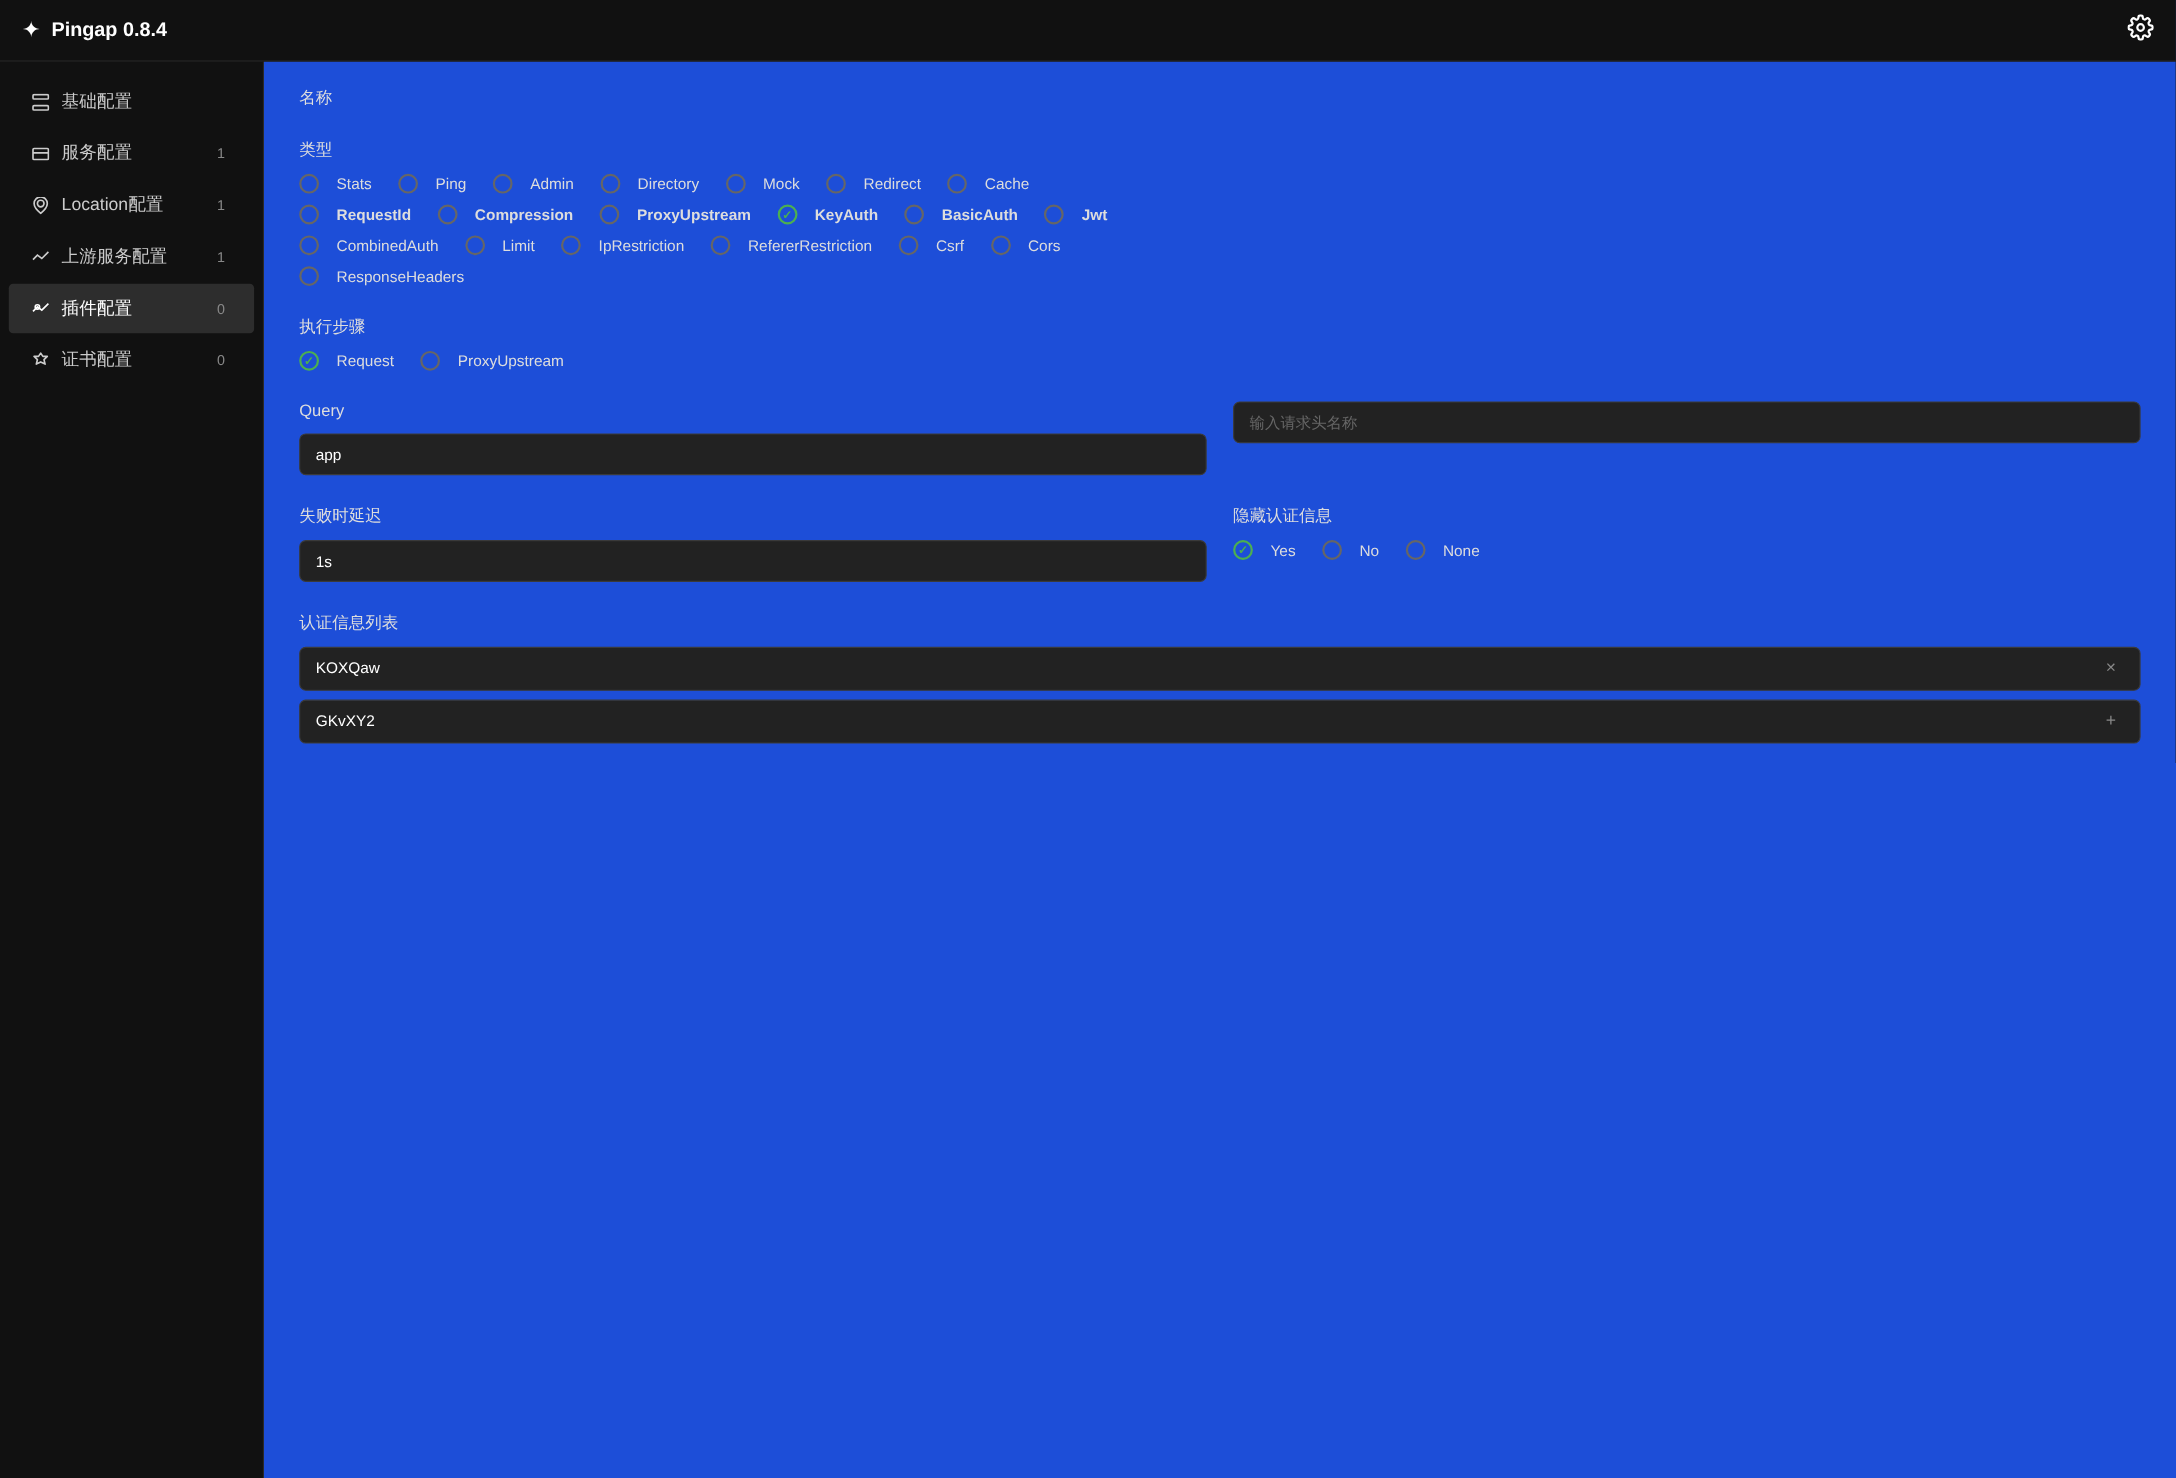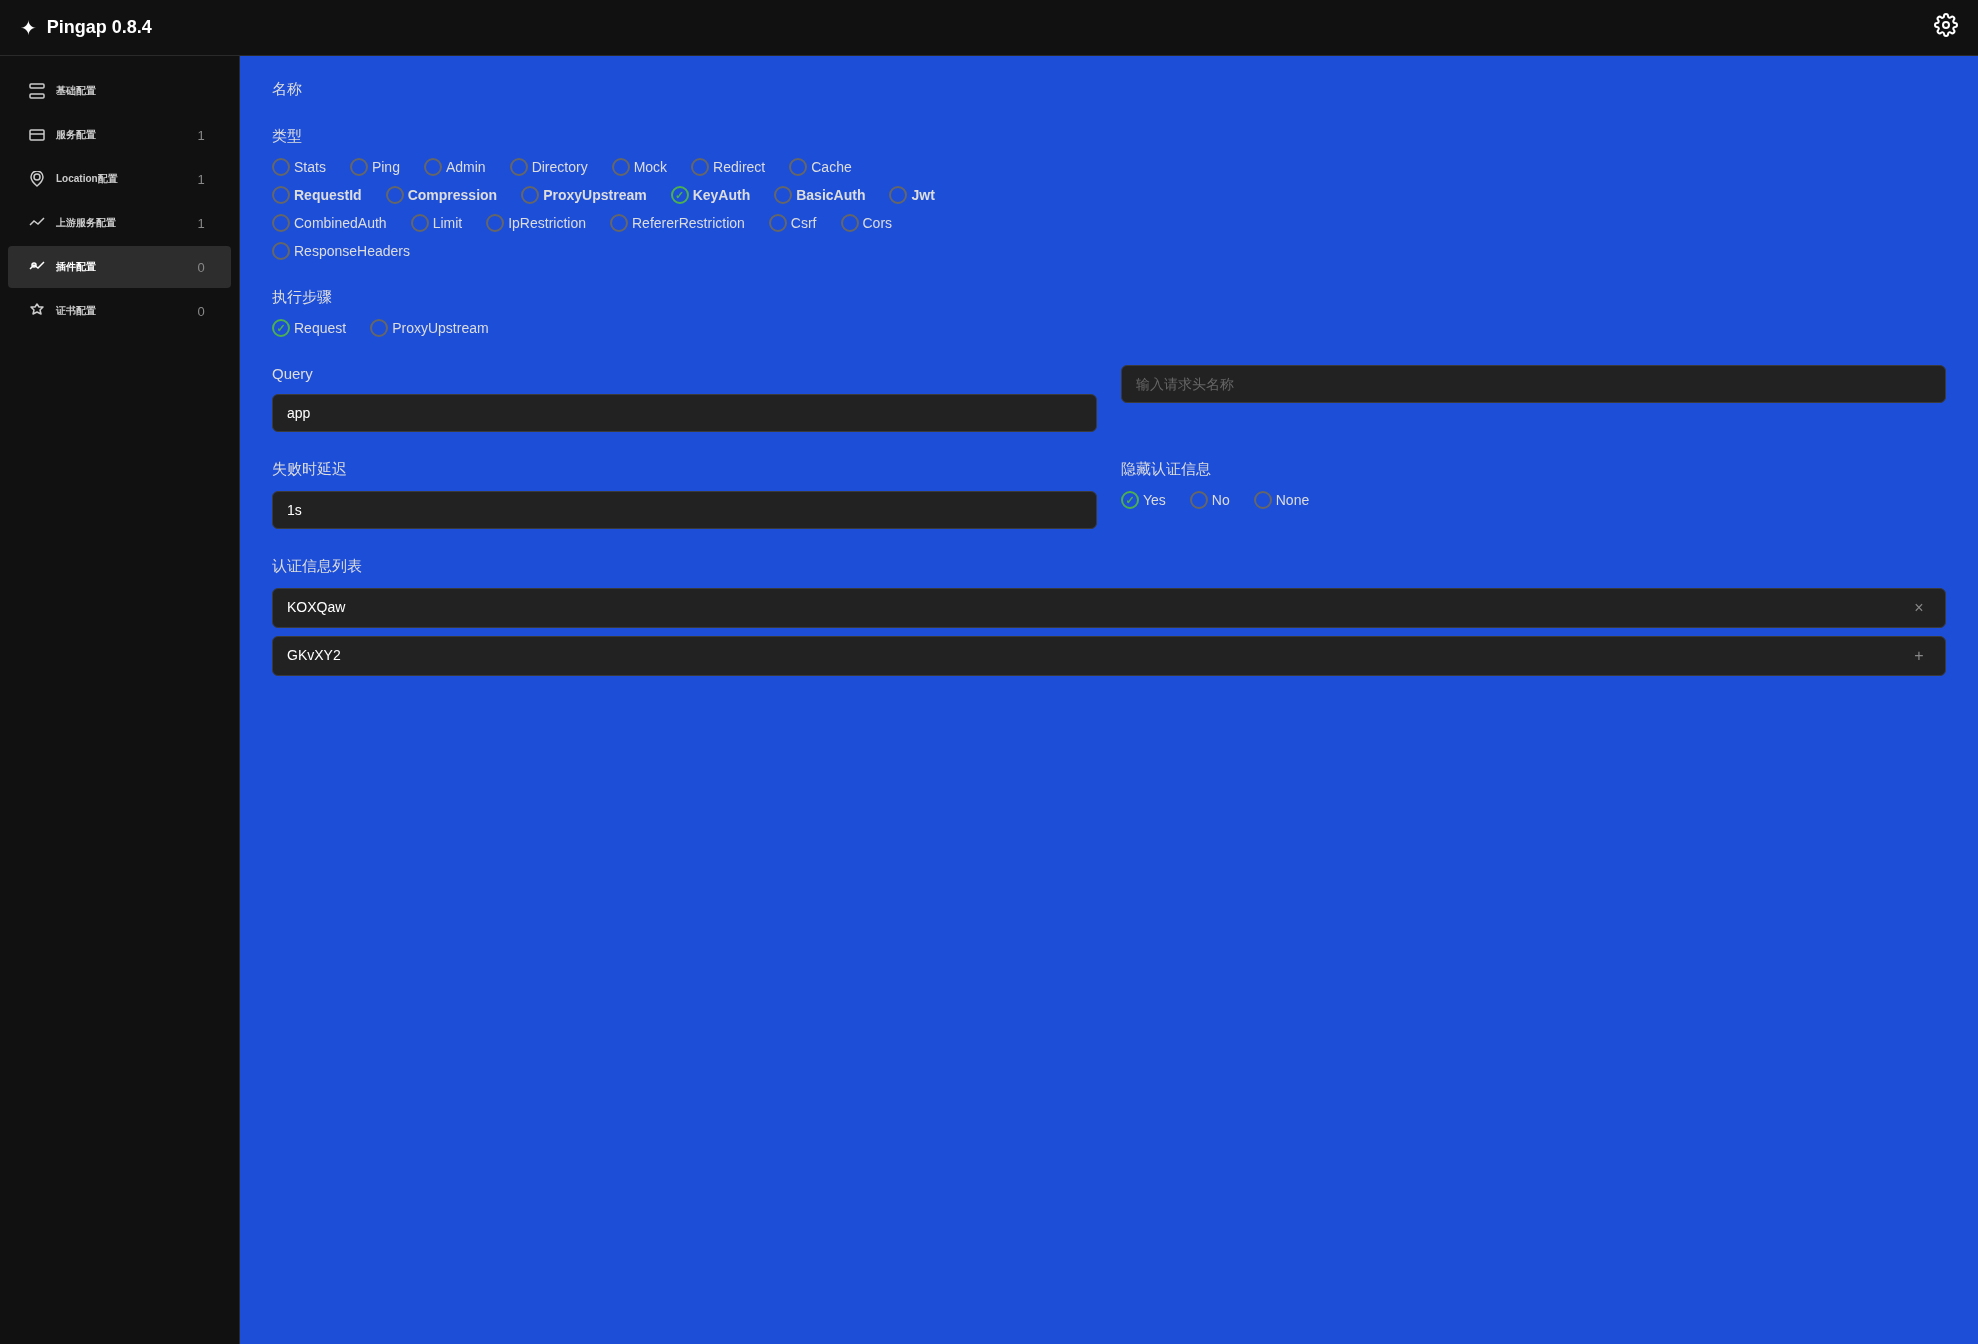--- a/index.html
+++ b/index.html
@@ -82,22 +82,21 @@
     }
     .sidebar-item-icon {
       width: 18px;
       height: 18px;
       display: flex;
       align-items: center;
       justify-content: center;
       flex-shrink: 0;
     }
     .sidebar-item-label {
-      font-size: 10px;
-      font-weight: bold;
+      font-size: 16px;
     }
     .sidebar-badge {
       background: transparent;
       color: #888888;
       font-size: 13px;
       min-width: 20px;
       text-align: center;
     }
     
     .content {
@@ -132,21 +131,21 @@
     
     .radio-group {
       display: flex;
       flex-wrap: wrap;
       gap: 8px 0;
       row-gap: 10px;
     }
     .radio-item {
       display: flex;
       align-items: center;
-      gap: 4px;
+      gap: 16px;
       margin-right: 24px;
       cursor: pointer;
     }
     .radio-circle {
       width: 18px;
       height: 18px;
       border-radius: 50%;
       border: 2px solid #666666;
       display: flex;
       align-items: center;

